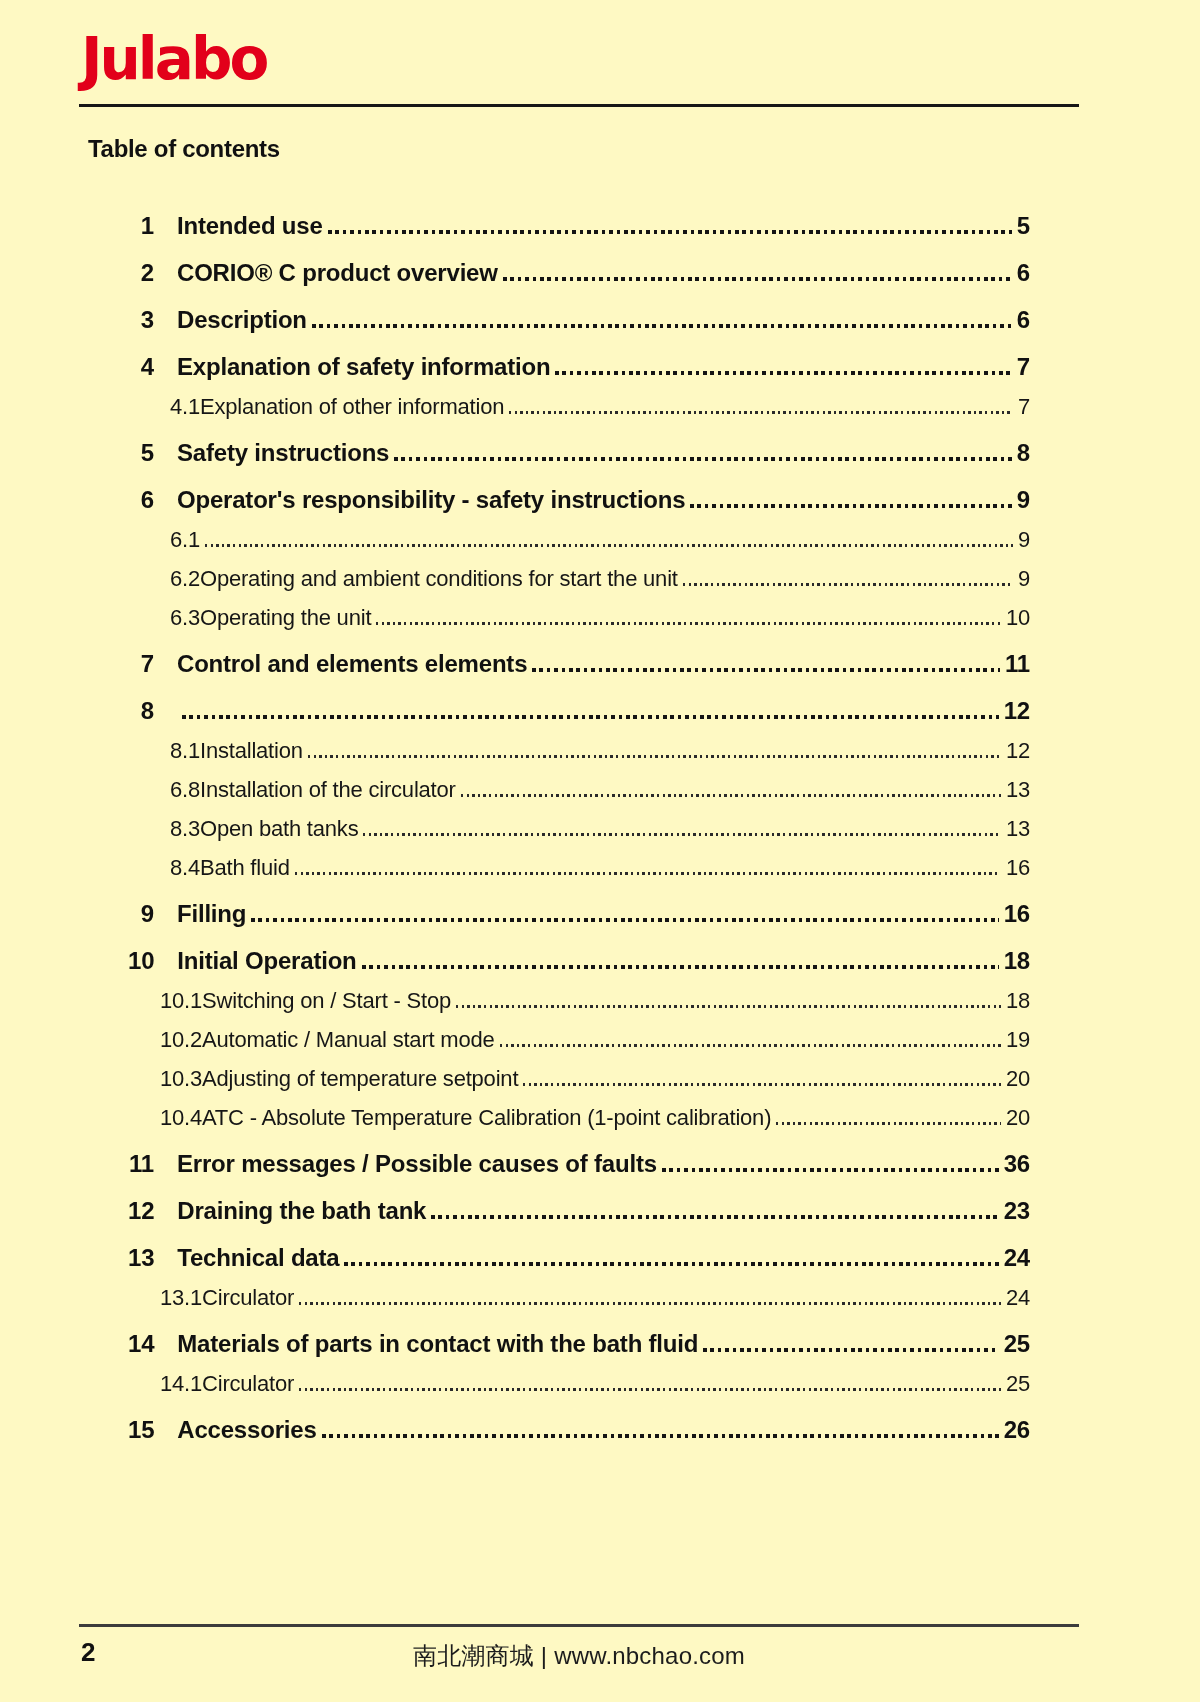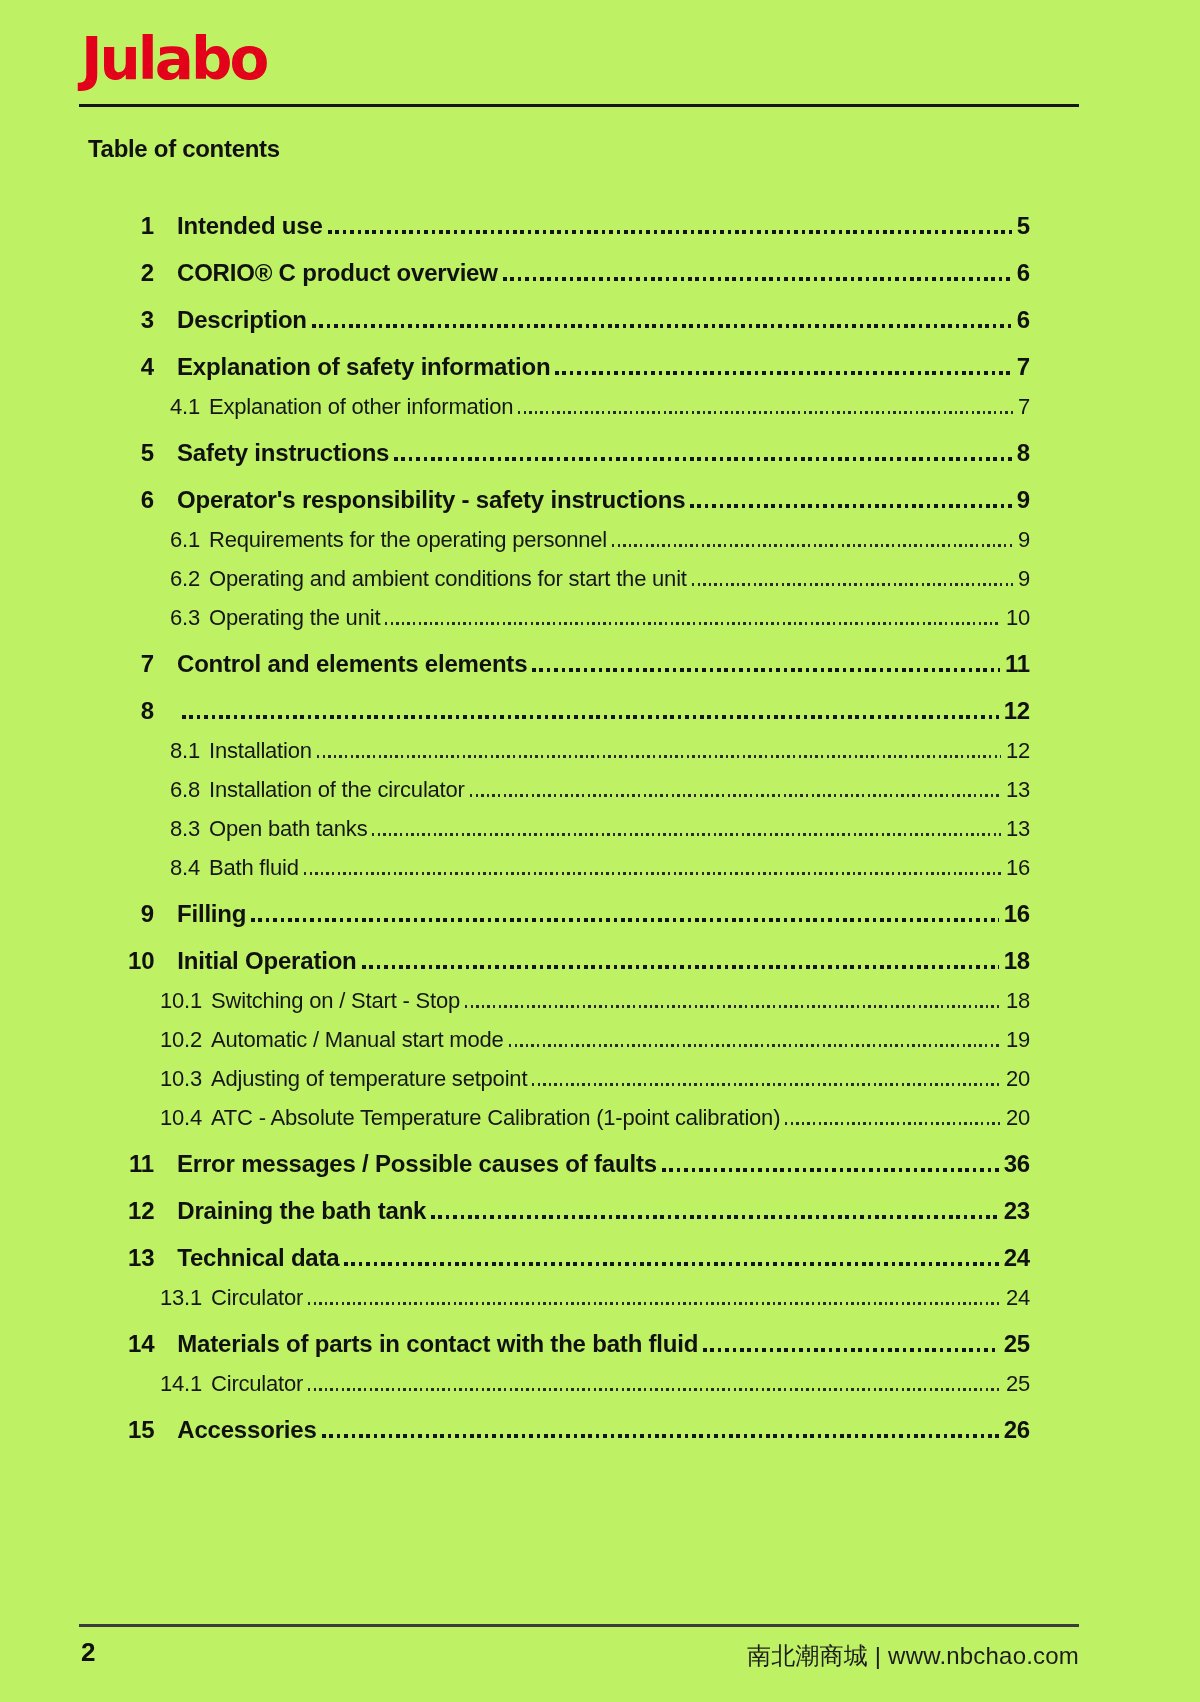--- a/index.html
+++ b/index.html
@@ -8,21 +8,21 @@
     width: 1200px;
     height: 1702px;
     font-family: "Liberation Sans", "DejaVu Sans", sans-serif;
     color: #111111;
     position: relative;
     overflow: hidden;
   }
   .page {
     position: absolute;
     inset: 0;
-    background: #bef264;
+    background: #fef9c3;
   }
   
   .header {
     margin: 30px 121px 0 79px;
   }
   .logo {
     display: inline-block;
     font-size: 58px;
     line-height: 1.0;
     font-weight: 800;
@@ -72,21 +72,21 @@
     text-align: right;
   }
   .l1 .num {
     min-width: 26px;
     margin-left: 49px;  
     margin-right: 23px; 
   }
   .l2 .num {
     min-width: 40px;
     margin-left: 81px;  
-    margin-right: 9px; 
+    margin-right: 0; 
   }
   .row .title {
     flex: 0 1 auto;
     white-space: nowrap;
   }
   .row .dots {
     flex: 1 1 auto;
     margin-left: 5px;
     margin-right: 5px;
     align-self: baseline;
@@ -125,21 +125,21 @@
     top: 0;
     font-size: 26px;
     font-weight: bold;
     line-height: 32px;
   }
   .footer-site {
     position: absolute;
     left: 0;
     right: 0;
     top: 4px;
-    text-align: right;
+    text-align: center;
     font-size: 24px;
     color: #1c1c1c;
     letter-spacing: 0.2px;
   }
 </style>
 </head>
 <body>
 
 <div class="page">
 
@@ -195,21 +195,20 @@
 
     <div class="row l1">
       <span class="num">6</span>
       <span class="title">Operator's responsibility - safety instructions</span>
       <span class="dots"></span>
       <span class="pagenum">9</span>
     </div>
 
     <div class="row l2">
       <span class="num">6.1</span>
-      <span class="title">Requirements for the operating personnel</span>
       <span class="dots"></span>
       <span class="pagenum">9</span>
     </div>
 
     <div class="row l2">
       <span class="num">6.2</span>
       <span class="title">Operating and ambient conditions for start the unit</span>
       <span class="dots"></span>
       <span class="pagenum">9</span>
     </div>

